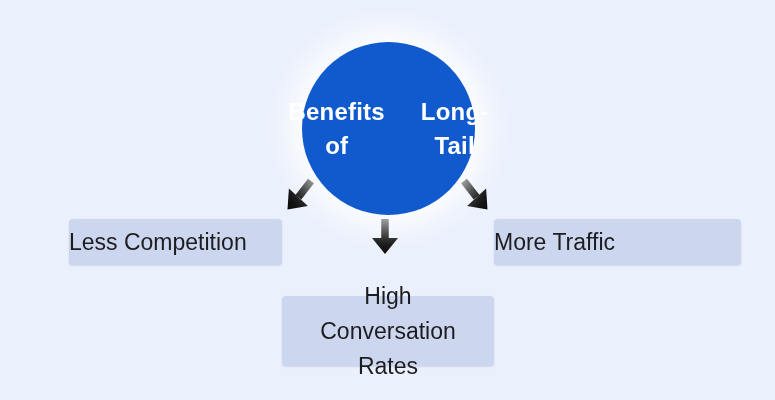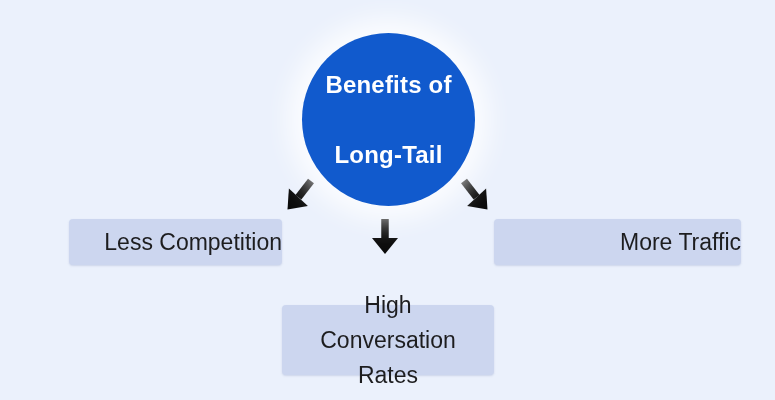--- a/index.html
+++ b/index.html
@@ -33,61 +33,61 @@
     stroke-width: 7.5;
     fill: none;
   }
   .arrows polygon {
     fill: var(--arrow);
     stroke: none;
   }
   .circle {
     position: absolute;
     left: 302px;
-    top: 33px;
+    top: 42px;
     width: 173px;
     height: 173px;
     border-radius: 50%;
     background: var(--circle-fill);
     box-shadow: 0 0 26px 14px rgba(255,255,255,0.8);
     display: flex;
-    flex-direction: column;
+    flex-direction: row;
     align-items: center;
     justify-content: center;
     color: var(--circle-text);
     font-size: 24px;
     font-weight: 700;
     line-height: 34px;
     letter-spacing: 0.2px;
     text-align: center;
     gap: 36px;
   }
   .node {
     position: absolute;
     background: var(--node-fill);
     border-radius: 4px;
     box-shadow: 0 1px 2px rgba(96,116,168,0.22);
     display: flex;
     align-items: center;
-    justify-content: flex-end;
+    justify-content: flex-start;
     text-align: center;
     color: var(--node-text);
     font-size: 23px;
     font-weight: 400;
     line-height: 35px;
   }
   .node-left {
     left: 69px;
     top: 219px;
     width: 213px;
     height: 46px;
   }
   .node-middle {
     left: 282px;
-    top: 305px;
+    top: 296px;
     width: 212px;
     height: 70px;
     padding: 8px 14px;
   }
   .node-right {
     left: 494px;
     top: 219px;
     width: 247px;
     height: 46px;
   }

